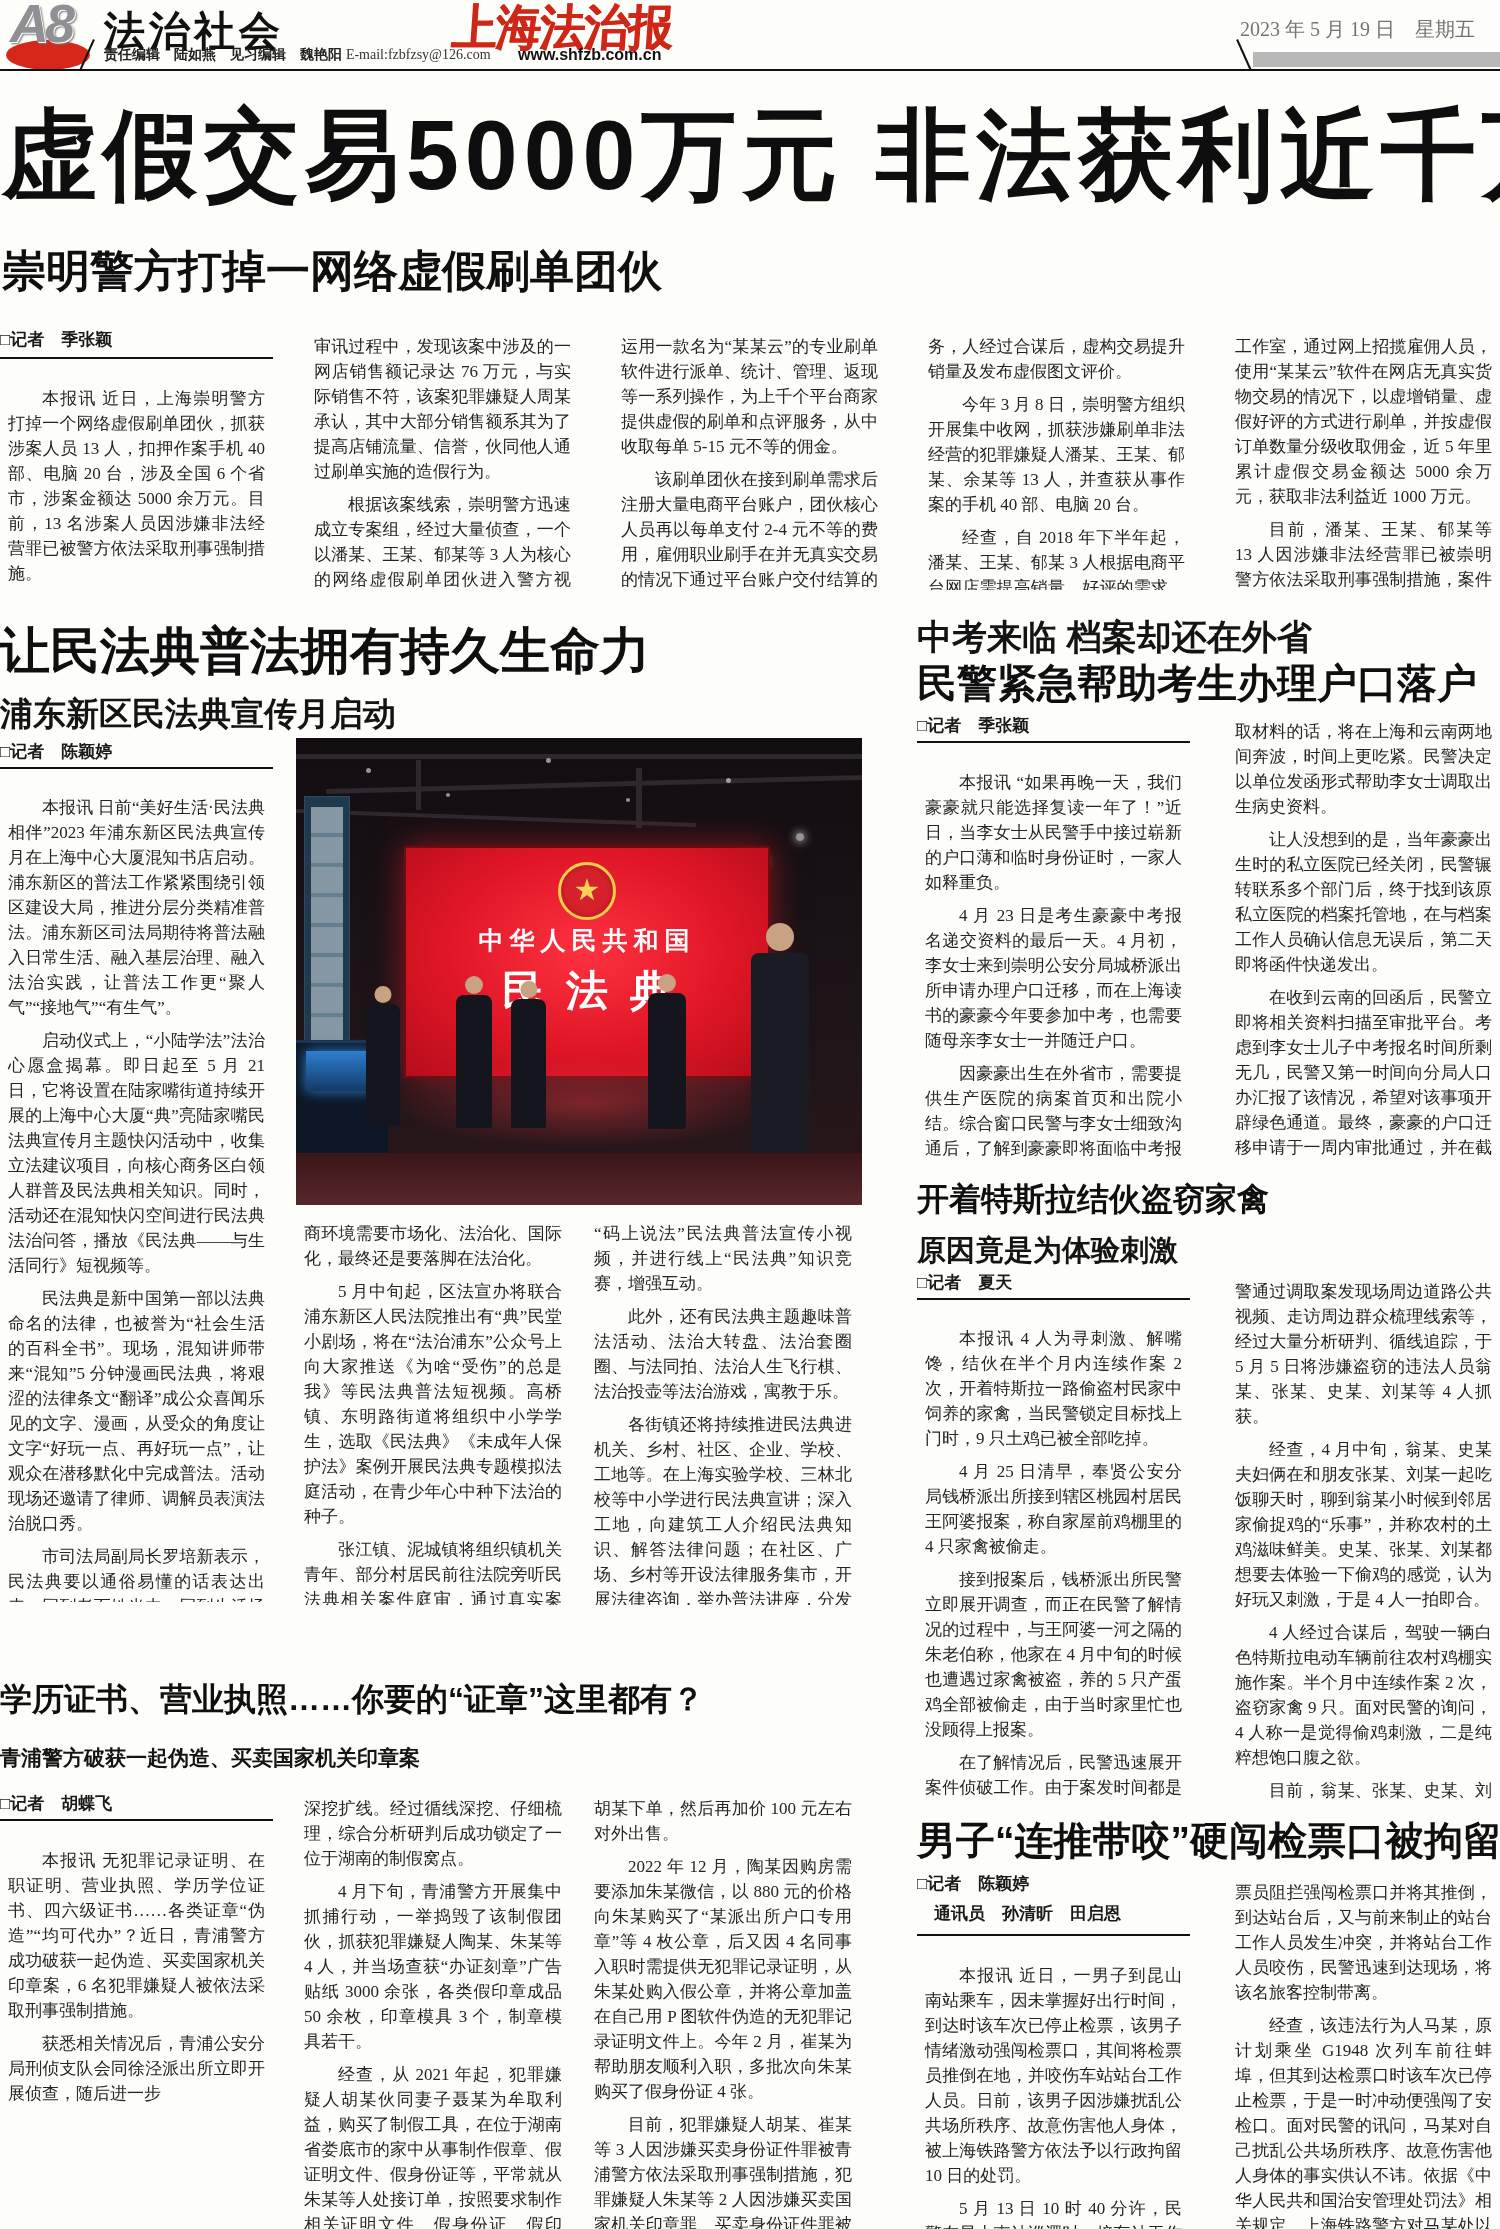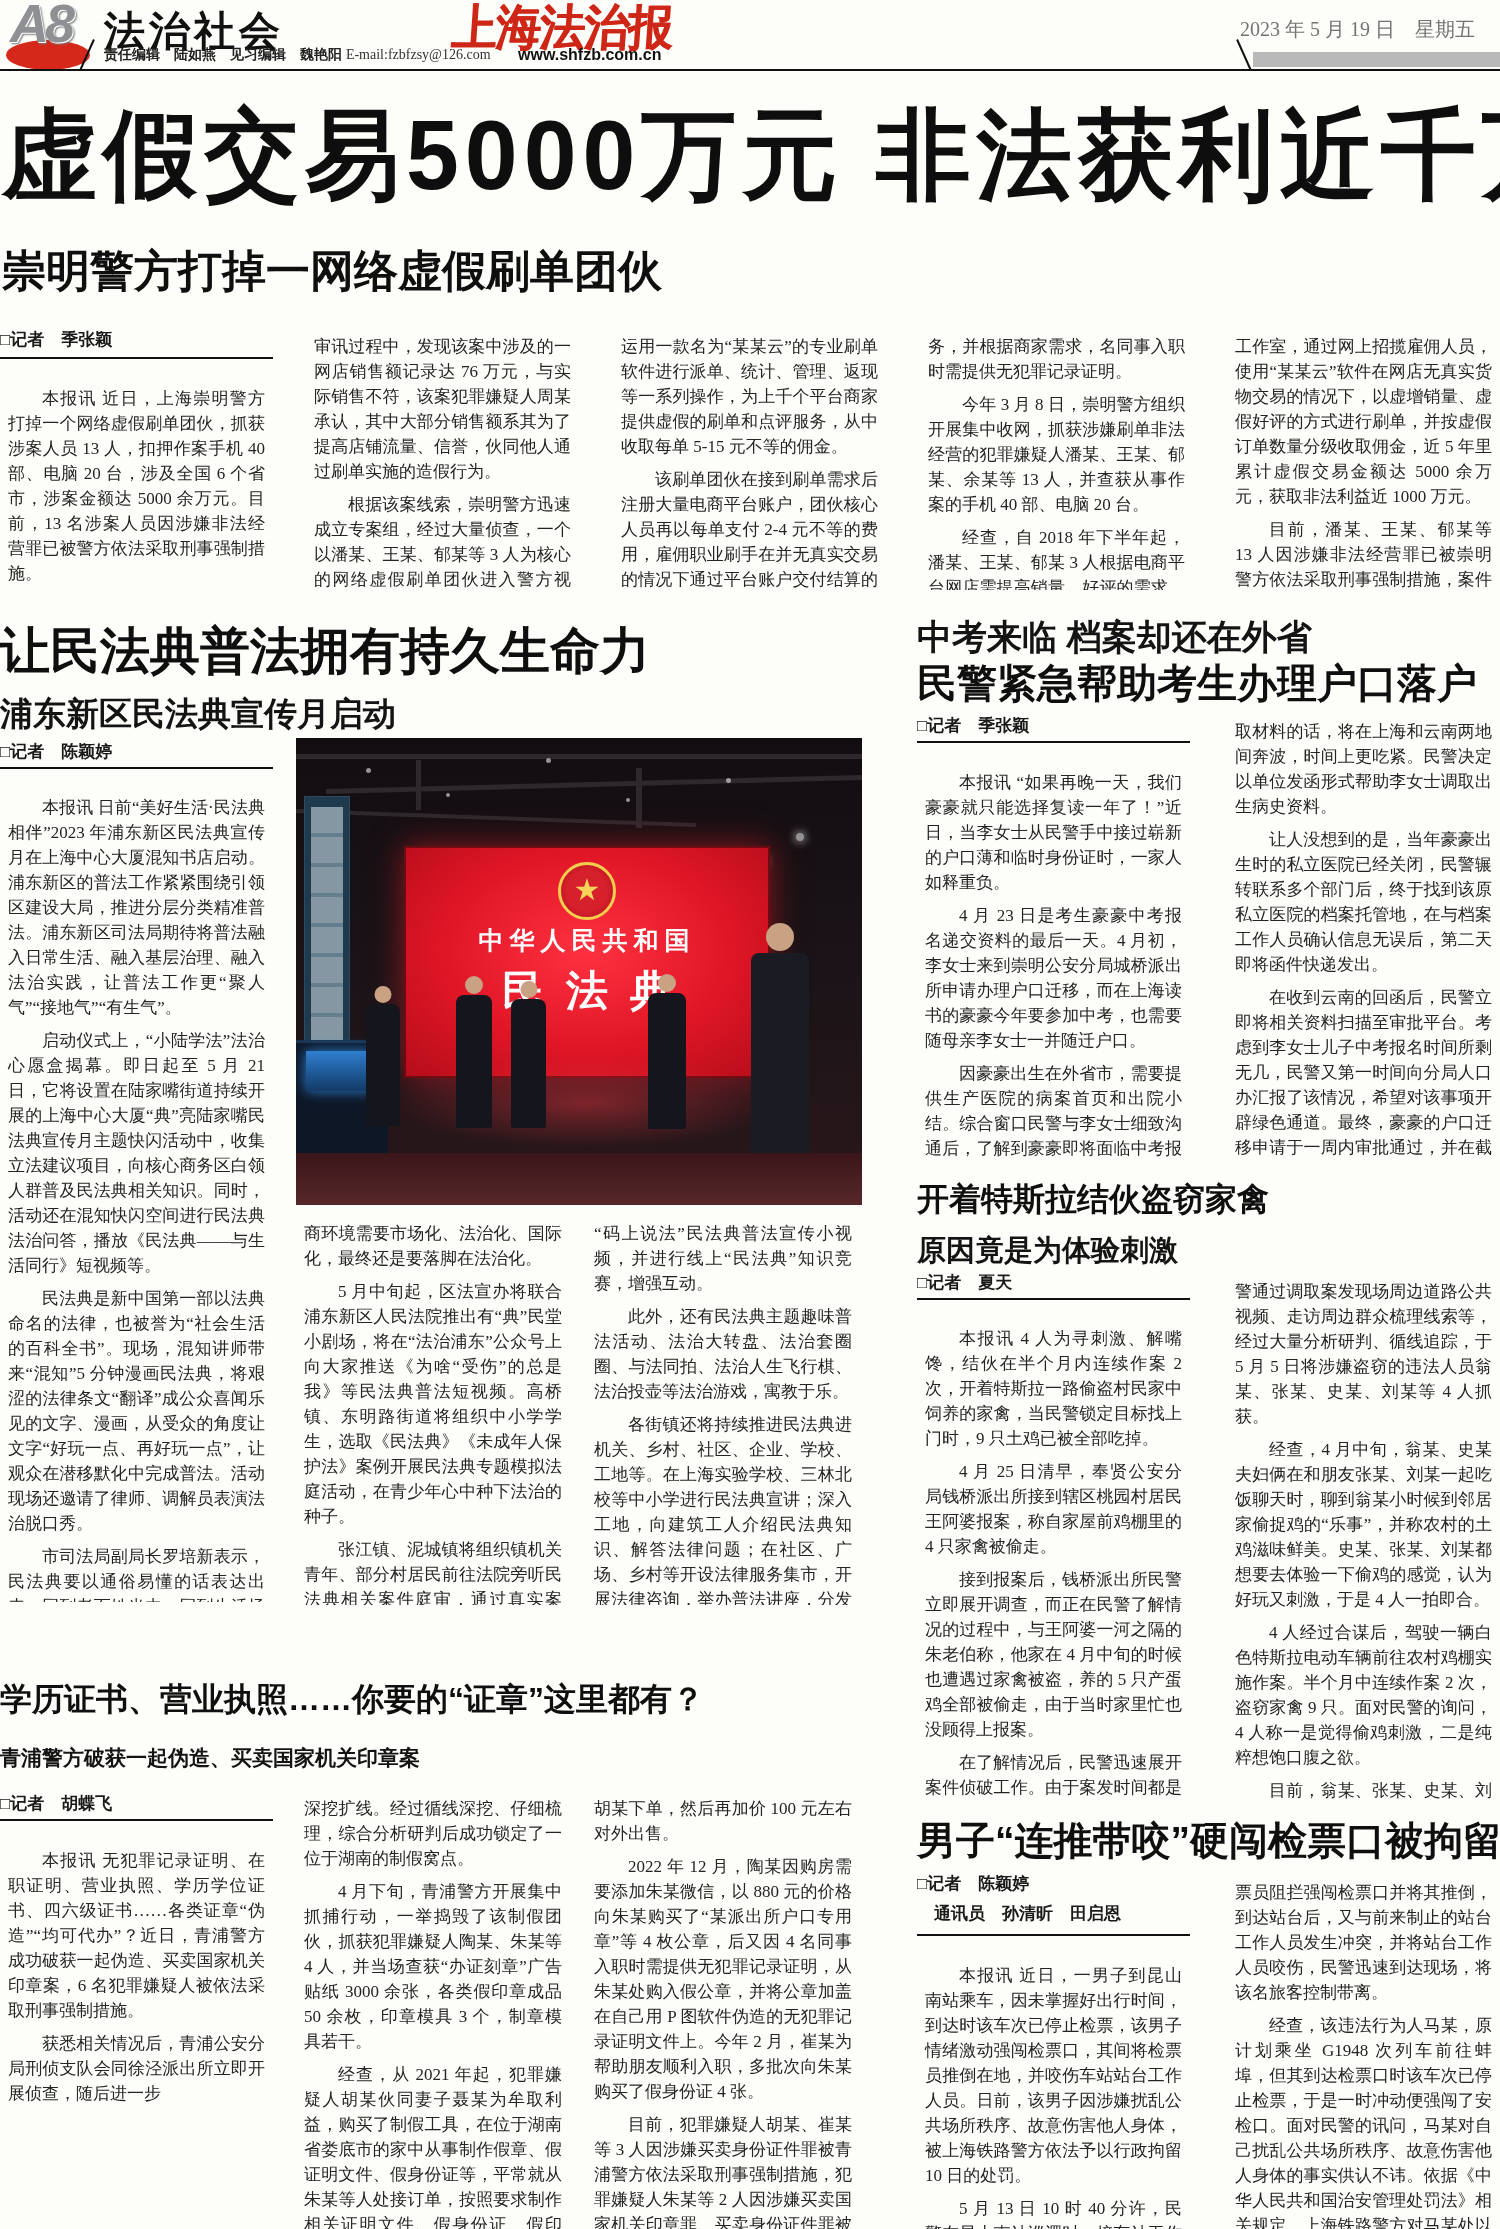--- a/index.html
+++ b/index.html
@@ -86,21 +86,21 @@
     </div>
   <div class="bcol cont abs" style="left:306px;top:326px;width:273px;height:264px;">
       <p>审讯过程中，发现该案中涉及的一网店销售额记录达 76 万元，与实际销售不符，该案犯罪嫌疑人周某承认，其中大部分销售额系其为了提高店铺流量、信誉，伙同他人通过刷单实施的造假行为。</p>
       <p>根据该案线索，崇明警方迅速成立专案组，经过大量侦查，一个以潘某、王某、郁某等 3 人为核心的网络虚假刷单团伙进入警方视线，该刷单团伙为牟取非法利益，</p>
     </div>
   <div class="bcol cont abs" style="left:613px;top:326px;width:273px;height:264px;">
       <p>运用一款名为“某某云”的专业刷单软件进行派单、统计、管理、返现等一系列操作，为上千个平台商家提供虚假的刷单和点评服务，从中收取每单 5-15 元不等的佣金。</p>
       <p>该刷单团伙在接到刷单需求后注册大量电商平台账户，团伙核心人员再以每单支付 2-4 元不等的费用，雇佣职业刷手在并无真实交易的情况下通过平台账户交付结算的方式下单指定的商品或服</p>
     </div>
   <div class="bcol cont abs" style="left:920px;top:326px;width:273px;height:264px;">
-      <p>务，并根据商家需求，名同事入职时需提供无犯罪记录证明。</p>
+      <p>务，人经过合谋后，虚构交易提升销量及发布虚假图文评价。</p>
       <p>今年 3 月 8 日，崇明警方组织开展集中收网，抓获涉嫌刷单非法经营的犯罪嫌疑人潘某、王某、郁某、余某等 13 人，并查获从事作案的手机 40 部、电脑 20 台。</p>
       <p>经查，自 2018 年下半年起，潘某、王某、郁某 3 人根据电商平台网店需提高销量、好评的需求，组织余某等 10 人为主要成员成立</p>
     </div>
   <div class="bcol cont abs" style="left:1227px;top:326px;width:273px;height:264px;">
       <p>工作室，通过网上招揽雇佣人员，使用“某某云”软件在网店无真实货物交易的情况下，以虚增销量、虚假好评的方式进行刷单，并按虚假订单数量分级收取佣金，近 5 年里累计虚假交易金额达 5000 余万元，获取非法利益近 1000 万元。</p>
       <p>目前，潘某、王某、郁某等 13 人因涉嫌非法经营罪已被崇明警方依法采取刑事强制措施，案件正在进一步审理中。</p>
     </div>
 
   <div class="h1 abs" style="left:0;top:618px;font-size:50px;">让民法典普法拥有持久生命力</div>
   <div class="h2 abs" style="left:0;top:692px;font-size:33px;">浦东新区民法典宣传月启动</div>

